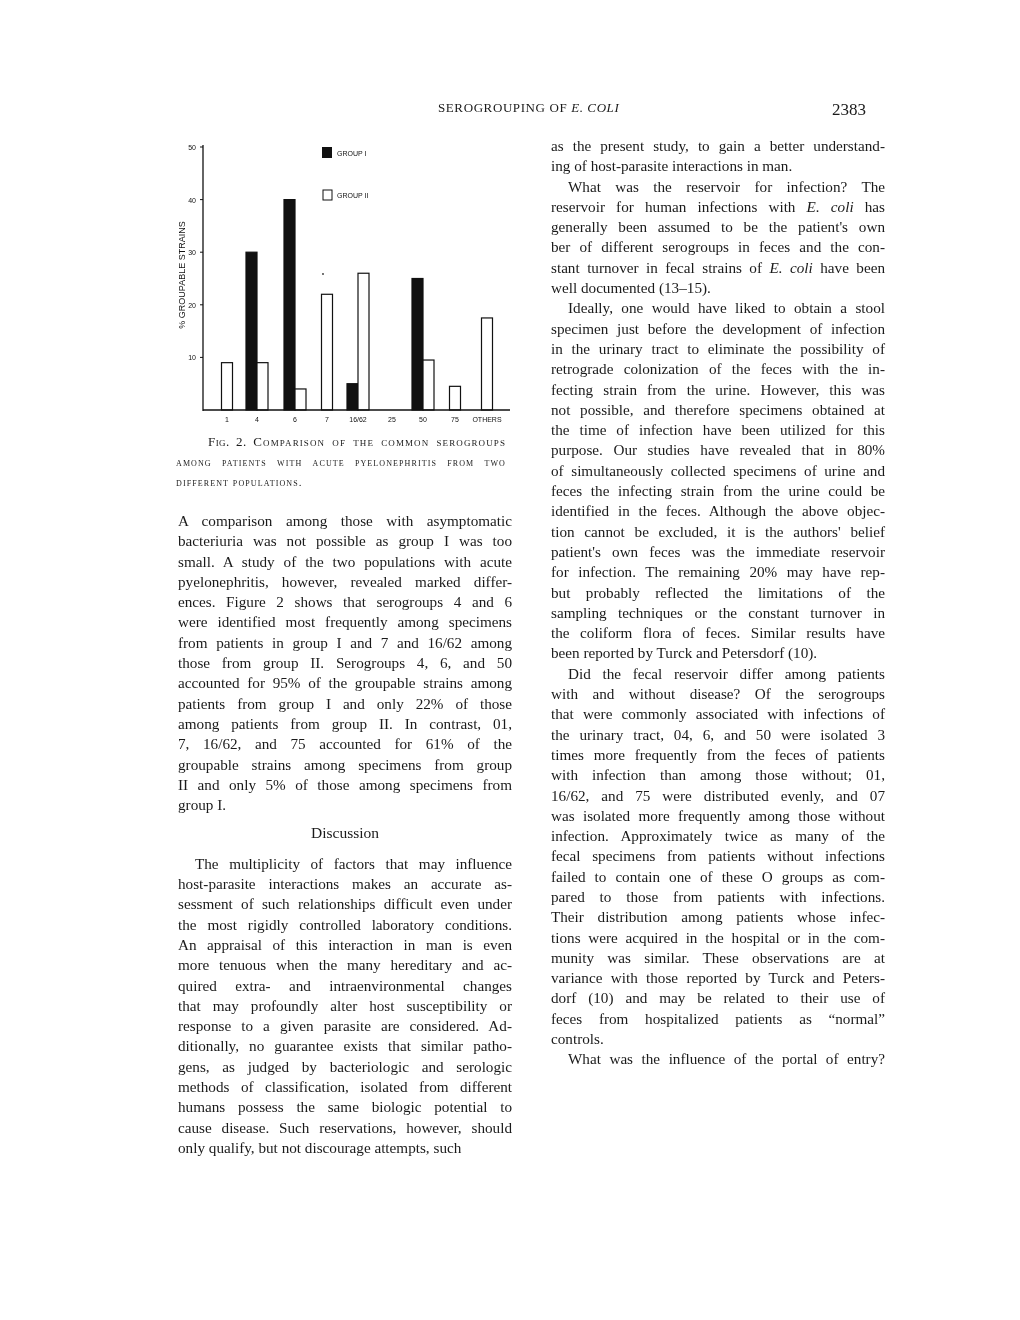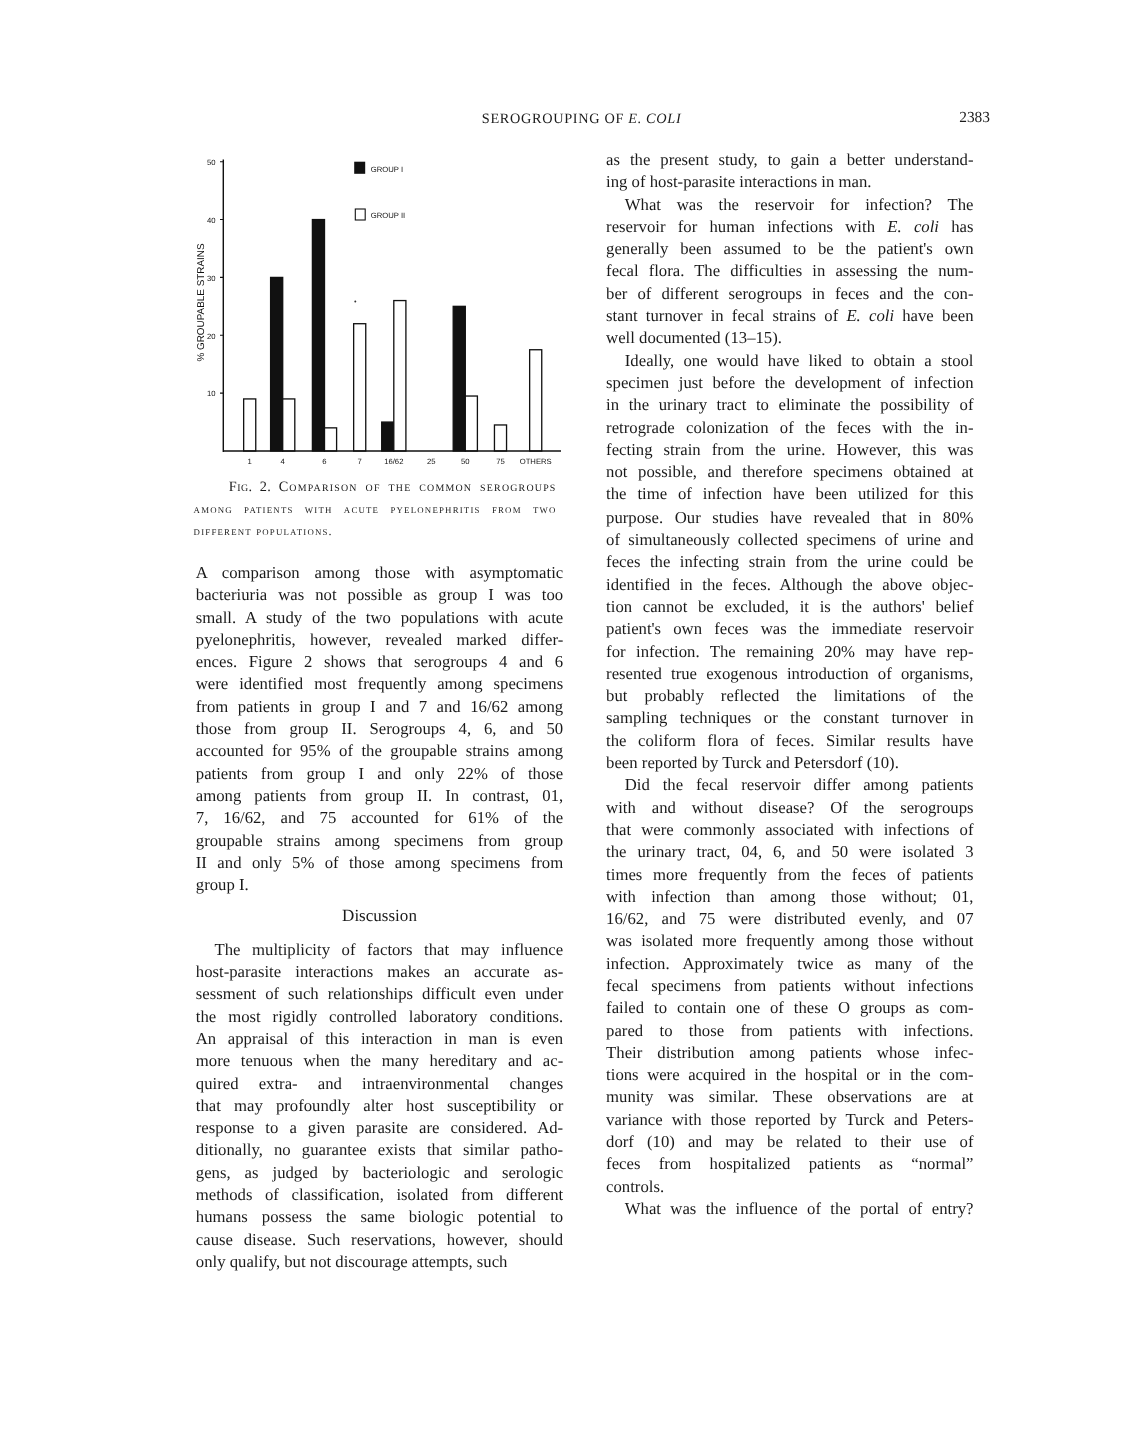--- a/index.html
+++ b/index.html
@@ -1,21 +1,21 @@
 <!DOCTYPE html>
 <html><head>
 <meta charset="utf-8">
 <style>
   html, body { margin: 0; padding: 0; background: #ffffff; }
   body { width: 1020px; height: 1320px; position: relative; overflow: hidden; color: #1a1a1a;
          font-family: "Liberation Serif", "DejaVu Serif", serif; }
   .running-head { position: absolute; top: 100px; left: 0; width: 1020px; font-size: 13px; letter-spacing: 0.6px; }
   .running-head .title { position: absolute; left: 438px; }
   .running-head .title i { font-style: italic; }
-  .running-head .pageno { position: absolute; left: 872px; font-size: 14px; letter-spacing: 0; }
+  .running-head .pageno { position: absolute; left: 832px; font-size: 17px; letter-spacing: 0; }
 
   #chart { position: absolute; left: 170px; top: 135px; width: 345px; height: 290px; }
   #chart text { font-family: "Liberation Sans", "DejaVu Sans", sans-serif; fill: #111; }
 
   .caption { position: absolute; left: 176px; top: 432px; width: 330px; font-size: 11px; line-height: 20px;
              letter-spacing: 1.1px; text-align: justify; font-variant: small-caps; }
   .caption .fig { font-size: 13px; letter-spacing: 0.4px; margin-left: 32px; }
   .caption .first { font-size: 13px; }
 
   .col { position: absolute; width: 334px; font-size: 15.2px; line-height: 20.3px; text-align: justify; }
@@ -131,41 +131,39 @@
 
 <div class="col col-right" style="top:136px;">
   <p>
       <span class="line">as the present study, to gain a better understand-</span>
       <span class="line last">ing of host-parasite interactions in man.</span>
     </p>
   <p class="">
       <span class="line" style="text-indent: 17px;">What was the reservoir for infection? The</span>
       <span class="line">reservoir for human infections with <i>E. coli</i> has</span>
       <span class="line">generally been assumed to be the patient's own</span>
-      <span class="line">fecal flora. The difficulties in assessing the num-</span>
       <span class="line">ber of different serogroups in feces and the con-</span>
       <span class="line">stant turnover in fecal strains of <i>E. coli</i> have been</span>
       <span class="line last">well documented (13–15).</span>
     </p>
   <p class="">
       <span class="line" style="text-indent: 17px;">Ideally, one would have liked to obtain a stool</span>
       <span class="line">specimen just before the development of infection</span>
       <span class="line">in the urinary tract to eliminate the possibility of</span>
       <span class="line">retrograde colonization of the feces with the in-</span>
       <span class="line">fecting strain from the urine. However, this was</span>
       <span class="line">not possible, and therefore specimens obtained at</span>
       <span class="line">the time of infection have been utilized for this</span>
       <span class="line">purpose. Our studies have revealed that in 80%</span>
       <span class="line">of simultaneously collected specimens of urine and</span>
       <span class="line">feces the infecting strain from the urine could be</span>
       <span class="line">identified in the feces. Although the above objec-</span>
       <span class="line">tion cannot be excluded, it is the authors' belief</span>
       <span class="line">patient's own feces was the immediate reservoir</span>
       <span class="line">for infection. The remaining 20% may have rep-</span>
-      <span class="line">resented true exogenous introduction of organisms,</span>
       <span class="line">but probably reflected the limitations of the</span>
       <span class="line">sampling techniques or the constant turnover in</span>
       <span class="line">the coliform flora of feces. Similar results have</span>
       <span class="line last">been reported by Turck and Petersdorf (10).</span>
     </p>
   <p class="">
       <span class="line" style="text-indent: 17px;">Did the fecal reservoir differ among patients</span>
       <span class="line">with and without disease? Of the serogroups</span>
       <span class="line">that were commonly associated with infections of</span>
       <span class="line">the urinary tract, 04, 6, and 50 were isolated 3</span>

